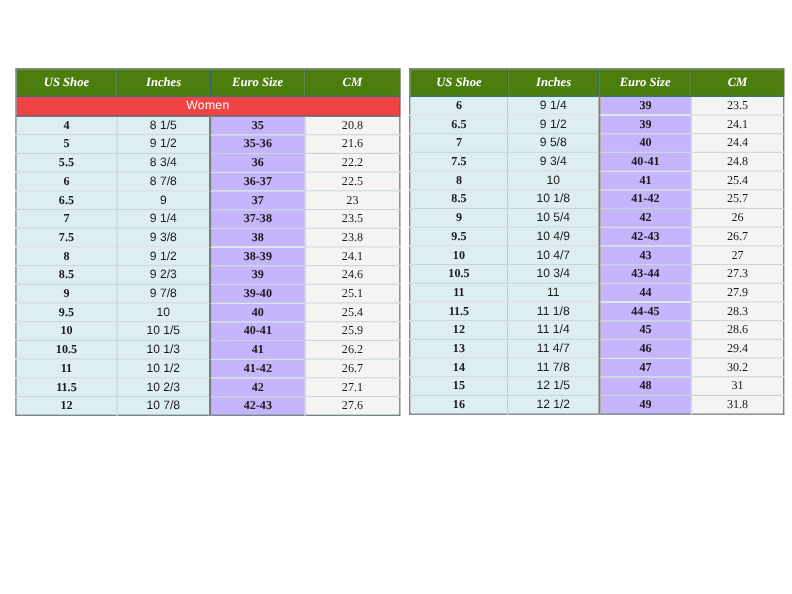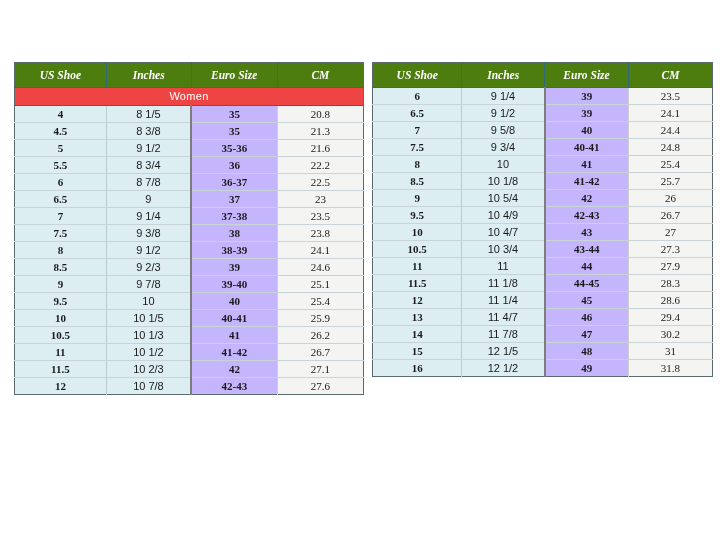--- a/index.html
+++ b/index.html
@@ -152,26 +152,20 @@
       </tr>
     </thead>
     <tbody>
         <tr>
           <td class="col-us">4</td>
           <td class="col-in">8 1/5</td>
           <td class="col-eu">35</td>
           <td class="col-cm">20.8</td>
         </tr>
         <tr>
-          <td class="col-us">4.5</td>
-          <td class="col-in">8 3/8</td>
-          <td class="col-eu">35</td>
-          <td class="col-cm">21.3</td>
-        </tr>
-        <tr>
           <td class="col-us">5</td>
           <td class="col-in">9 1/2</td>
           <td class="col-eu">35-36</td>
           <td class="col-cm">21.6</td>
         </tr>
         <tr>
           <td class="col-us">5.5</td>
           <td class="col-in">8 3/4</td>
           <td class="col-eu">36</td>
           <td class="col-cm">22.2</td>

